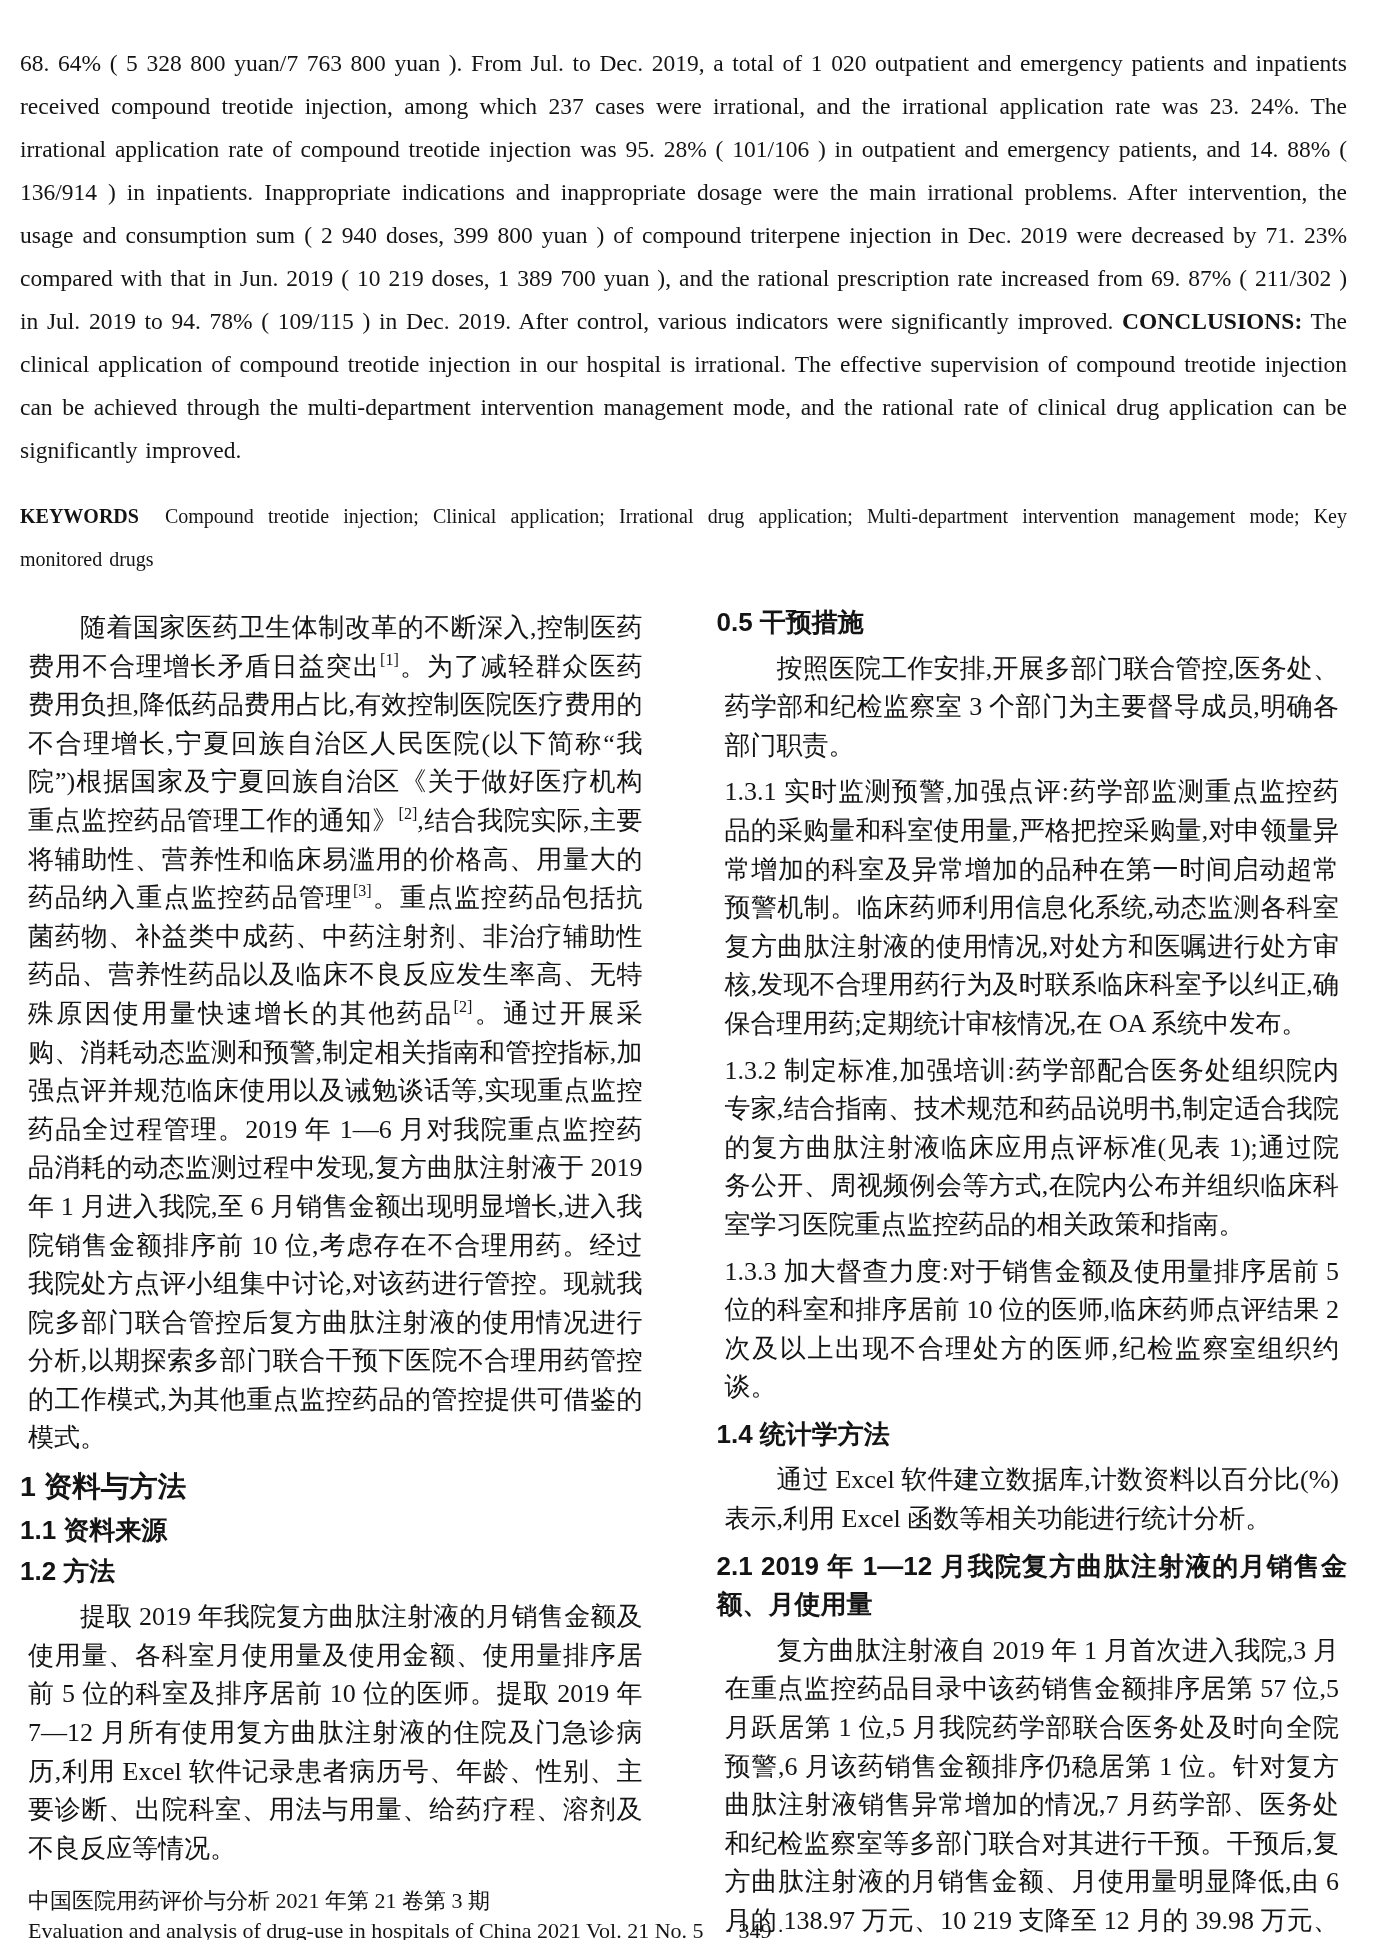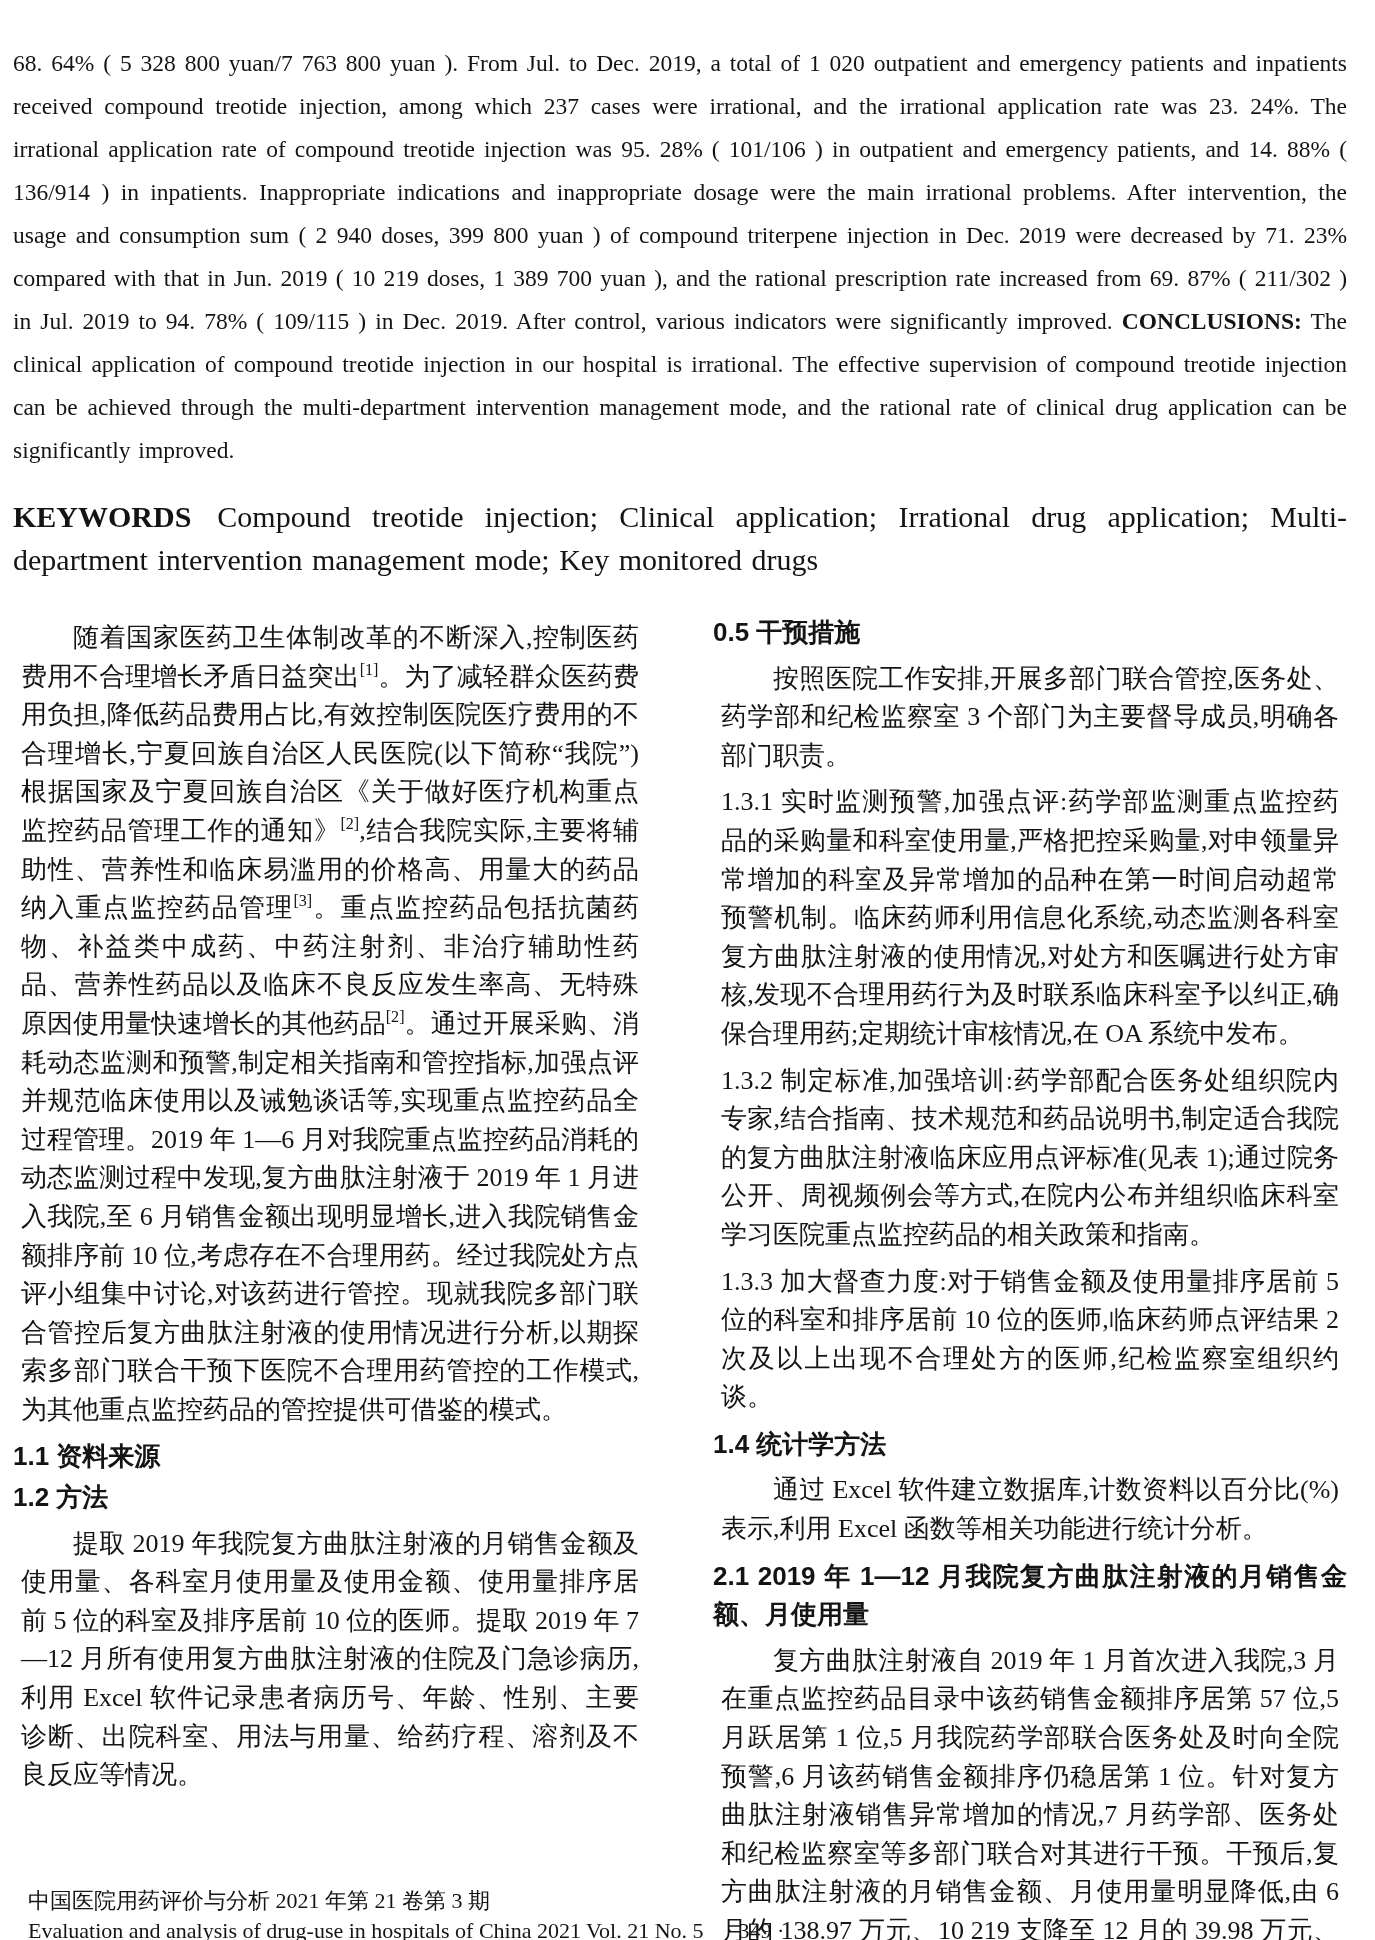--- a/index.html
+++ b/index.html
@@ -7,36 +7,36 @@
     padding: 0;
     background: #ffffff;
     color: #141414;
   }
   .page {
     position: relative;
     width: 1375px;
     height: 1940px;
     background: #ffffff;
     box-sizing: border-box;
-    padding: 18px 28px 0 13px;
+    padding: 18px 28px 0 20px;
     overflow: hidden;
     font-family: "Liberation Serif", "DejaVu Serif", serif;
   }
   
   .abstract {
     font-size: 23.5px;
     line-height: 43px;
     text-align: justify;
     word-spacing: 2px;
   }
   .abstract .bold-label {
     font-weight: bold;
   }
   .keywords {
-    font-size: 30px;
+    font-size: 20px;
     line-height: 43px;
     text-align: justify;
     word-spacing: 2px;
     margin-top: 16px;
   }
   .keywords .kw-label {
     font-weight: bold;
     margin-right: 26px;
   }
   
@@ -113,20 +113,21 @@
   </p>
 
   <p class="keywords">
     <span class="kw-label">KEYWORDS</span><span>Compound treotide injection; Clinical application; Irrational drug application; Multi-department intervention management mode; Key monitored drugs</span>
   </p>
 
   <div class="columns">
 
     <div class="col">
       <p class="cn">随着国家医药卫生体制改革的不断深入,控制医药费用不合理增长矛盾日益突出<sup>[1]</sup>。为了减轻群众医药费用负担,降低药品费用占比,有效控制医院医疗费用的不合理增长,宁夏回族自治区人民医院(以下简称“我院”)根据国家及宁夏回族自治区《关于做好医疗机构重点监控药品管理工作的通知》<sup>[2]</sup>,结合我院实际,主要将辅助性、营养性和临床易滥用的价格高、用量大的药品纳入重点监控药品管理<sup>[3]</sup>。重点监控药品包括抗菌药物、补益类中成药、中药注射剂、非治疗辅助性药品、营养性药品以及临床不良反应发生率高、无特殊原因使用量快速增长的其他药品<sup>[2]</sup>。通过开展采购、消耗动态监测和预警,制定相关指南和管控指标,加强点评并规范临床使用以及诫勉谈话等,实现重点监控药品全过程管理。2019 年 1—6 月对我院重点监控药品消耗的动态监测过程中发现,复方曲肽注射液于 2019 年 1 月进入我院,至 6 月销售金额出现明显增长,进入我院销售金额排序前 10 位,考虑存在不合理用药。经过我院处方点评小组集中讨论,对该药进行管控。现就我院多部门联合管控后复方曲肽注射液的使用情况进行分析,以期探索多部门联合干预下医院不合理用药管控的工作模式,为其他重点监控药品的管控提供可借鉴的模式。</p>
+      <h2 class="sec">1 资料与方法</h2>
       <h3 class="subsec">1.1 资料来源</h3>
       <h3 class="subsec">1.2 方法</h3>
       <p class="cn">提取 2019 年我院复方曲肽注射液的月销售金额及使用量、各科室月使用量及使用金额、使用量排序居前 5 位的科室及排序居前 10 位的医师。提取 2019 年 7—12 月所有使用复方曲肽注射液的住院及门急诊病历,利用 Excel 软件记录患者病历号、年龄、性别、主要诊断、出院科室、用法与用量、给药疗程、溶剂及不良反应等情况。</p>
     </div>
 
     <div class="col">
       <h3 class="subsec">0.5 干预措施</h3>
       <p class="cn">按照医院工作安排,开展多部门联合管控,医务处、药学部和纪检监察室 3 个部门为主要督导成员,明确各部门职责。</p>
       <p class="cn noindent">1.3.1 实时监测预警,加强点评:药学部监测重点监控药品的采购量和科室使用量,严格把控采购量,对申领量异常增加的科室及异常增加的品种在第一时间启动超常预警机制。临床药师利用信息化系统,动态监测各科室复方曲肽注射液的使用情况,对处方和医嘱进行处方审核,发现不合理用药行为及时联系临床科室予以纠正,确保合理用药;定期统计审核情况,在 OA 系统中发布。</p>
       <p class="cn noindent">1.3.2 制定标准,加强培训:药学部配合医务处组织院内专家,结合指南、技术规范和药品说明书,制定适合我院的复方曲肽注射液临床应用点评标准(见表 1);通过院务公开、周视频例会等方式,在院内公布并组织临床科室学习医院重点监控药品的相关政策和指南。</p>

